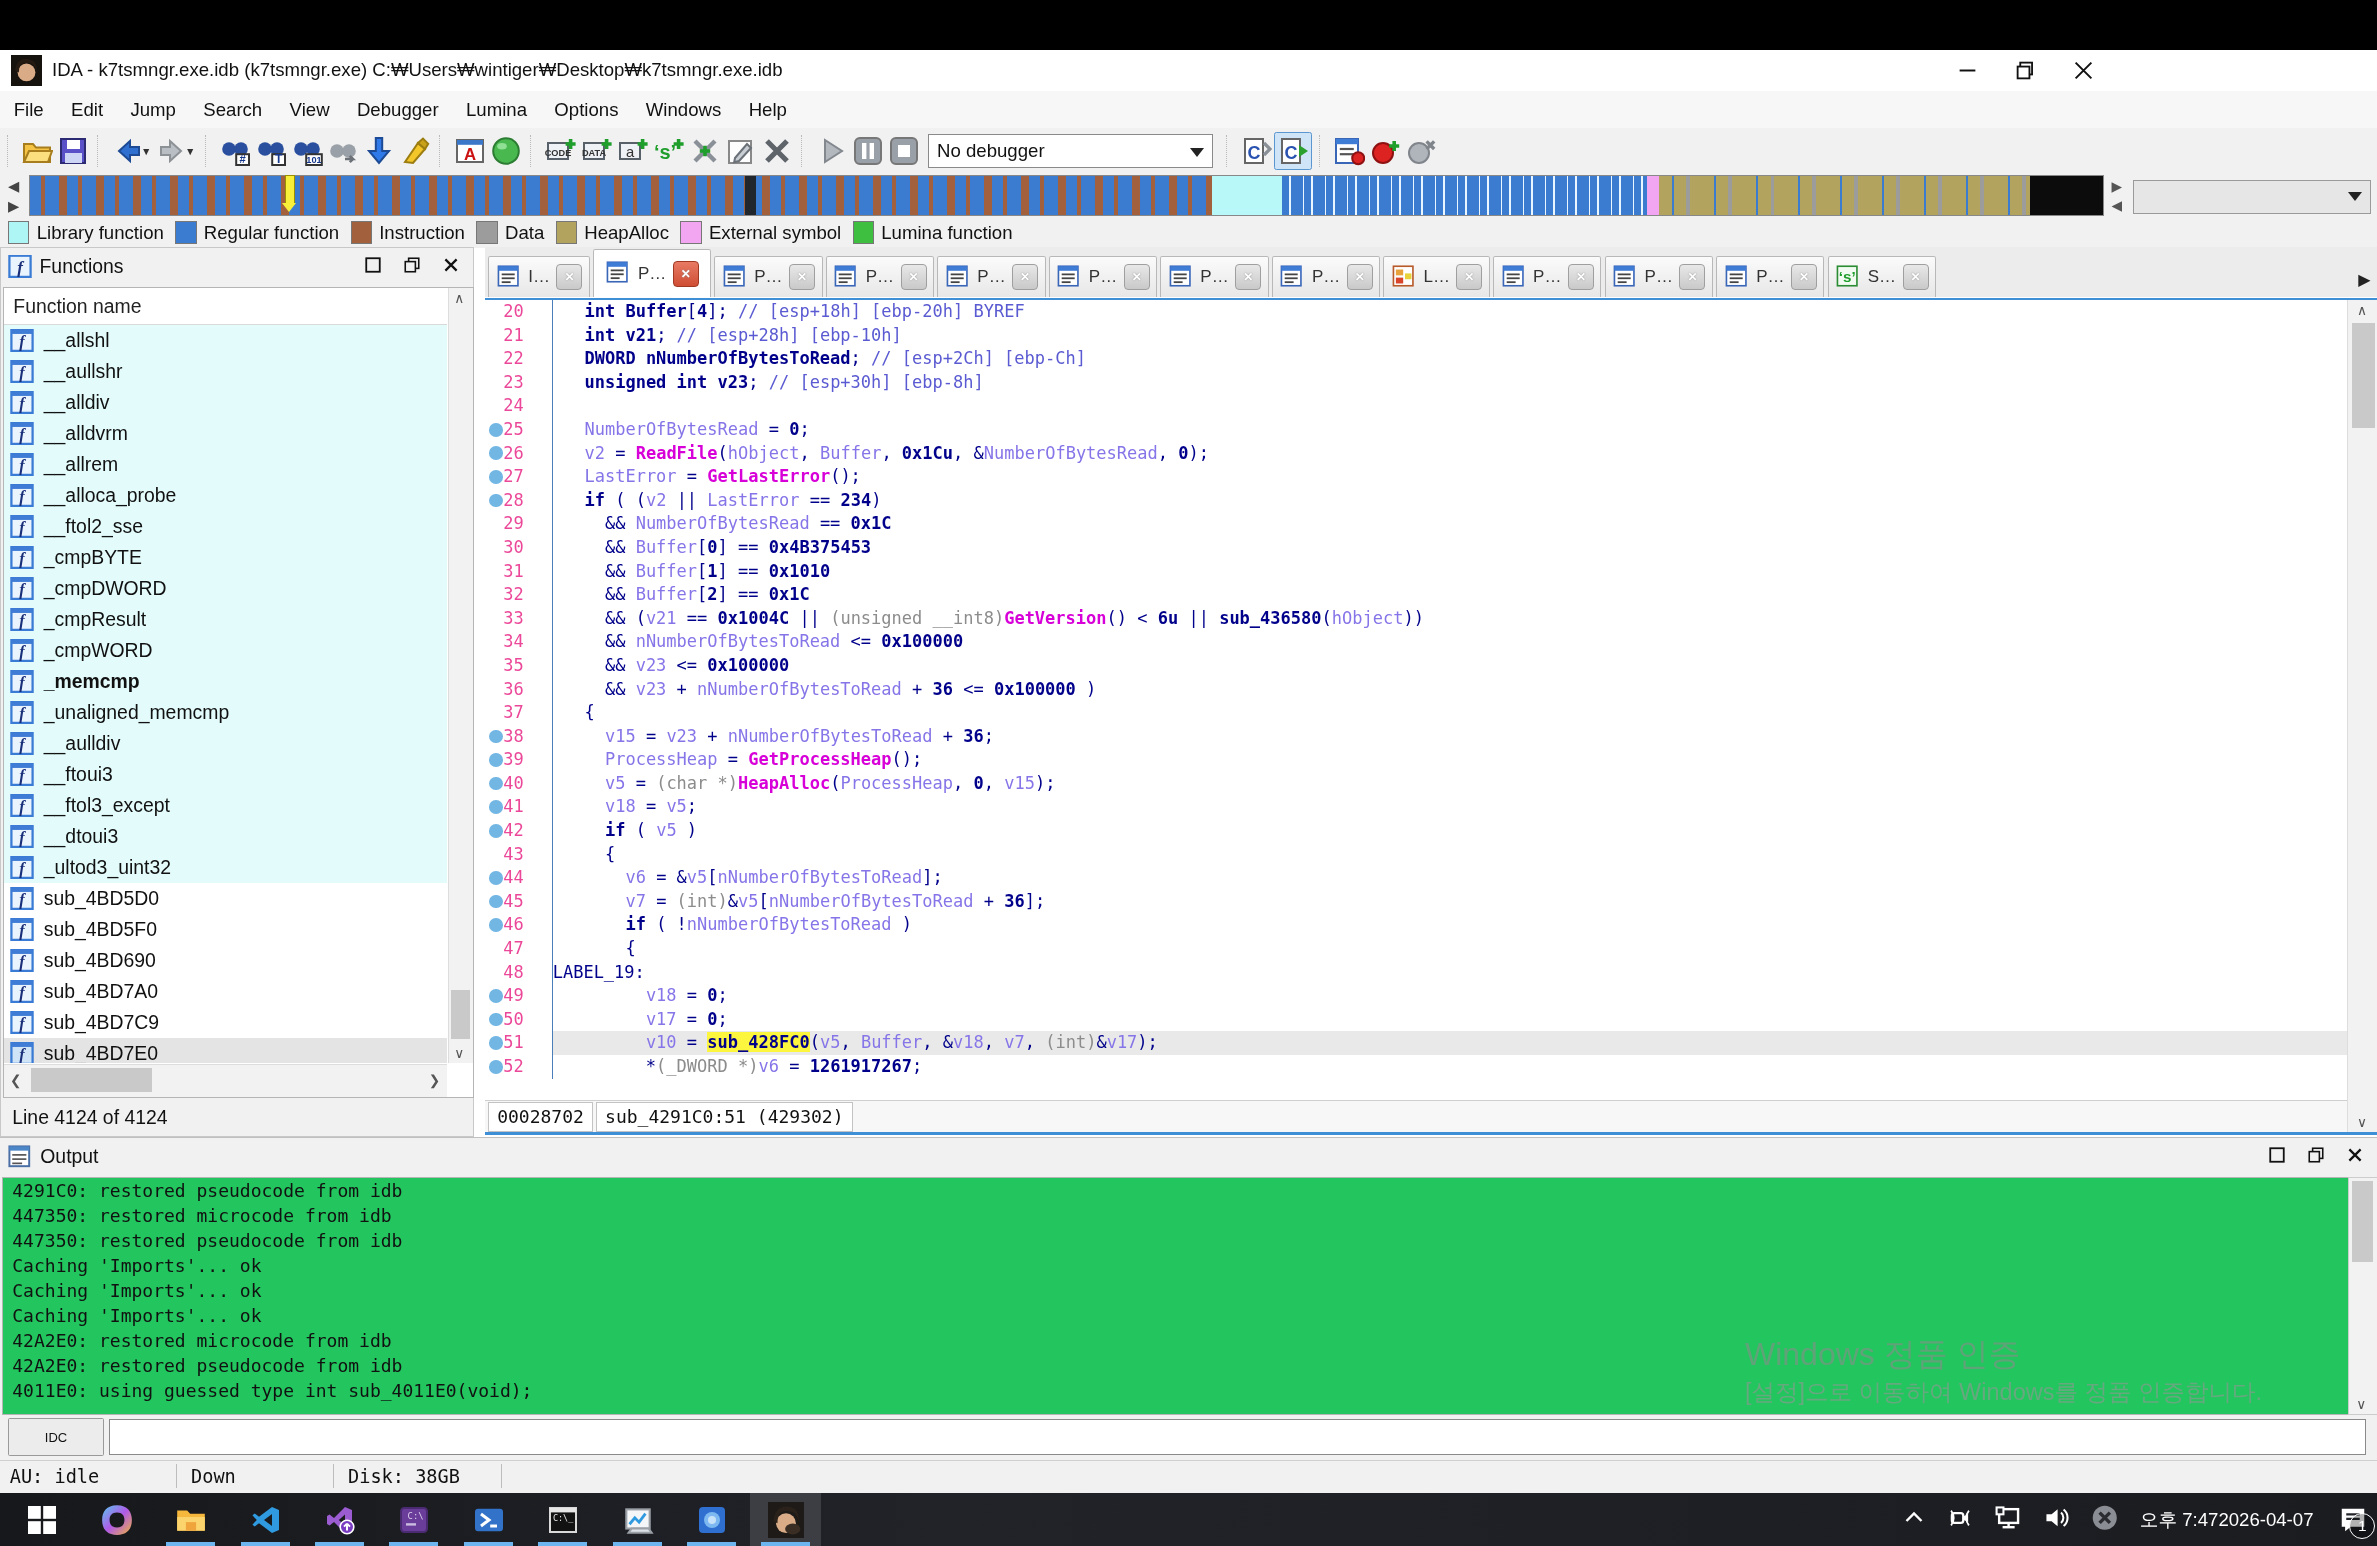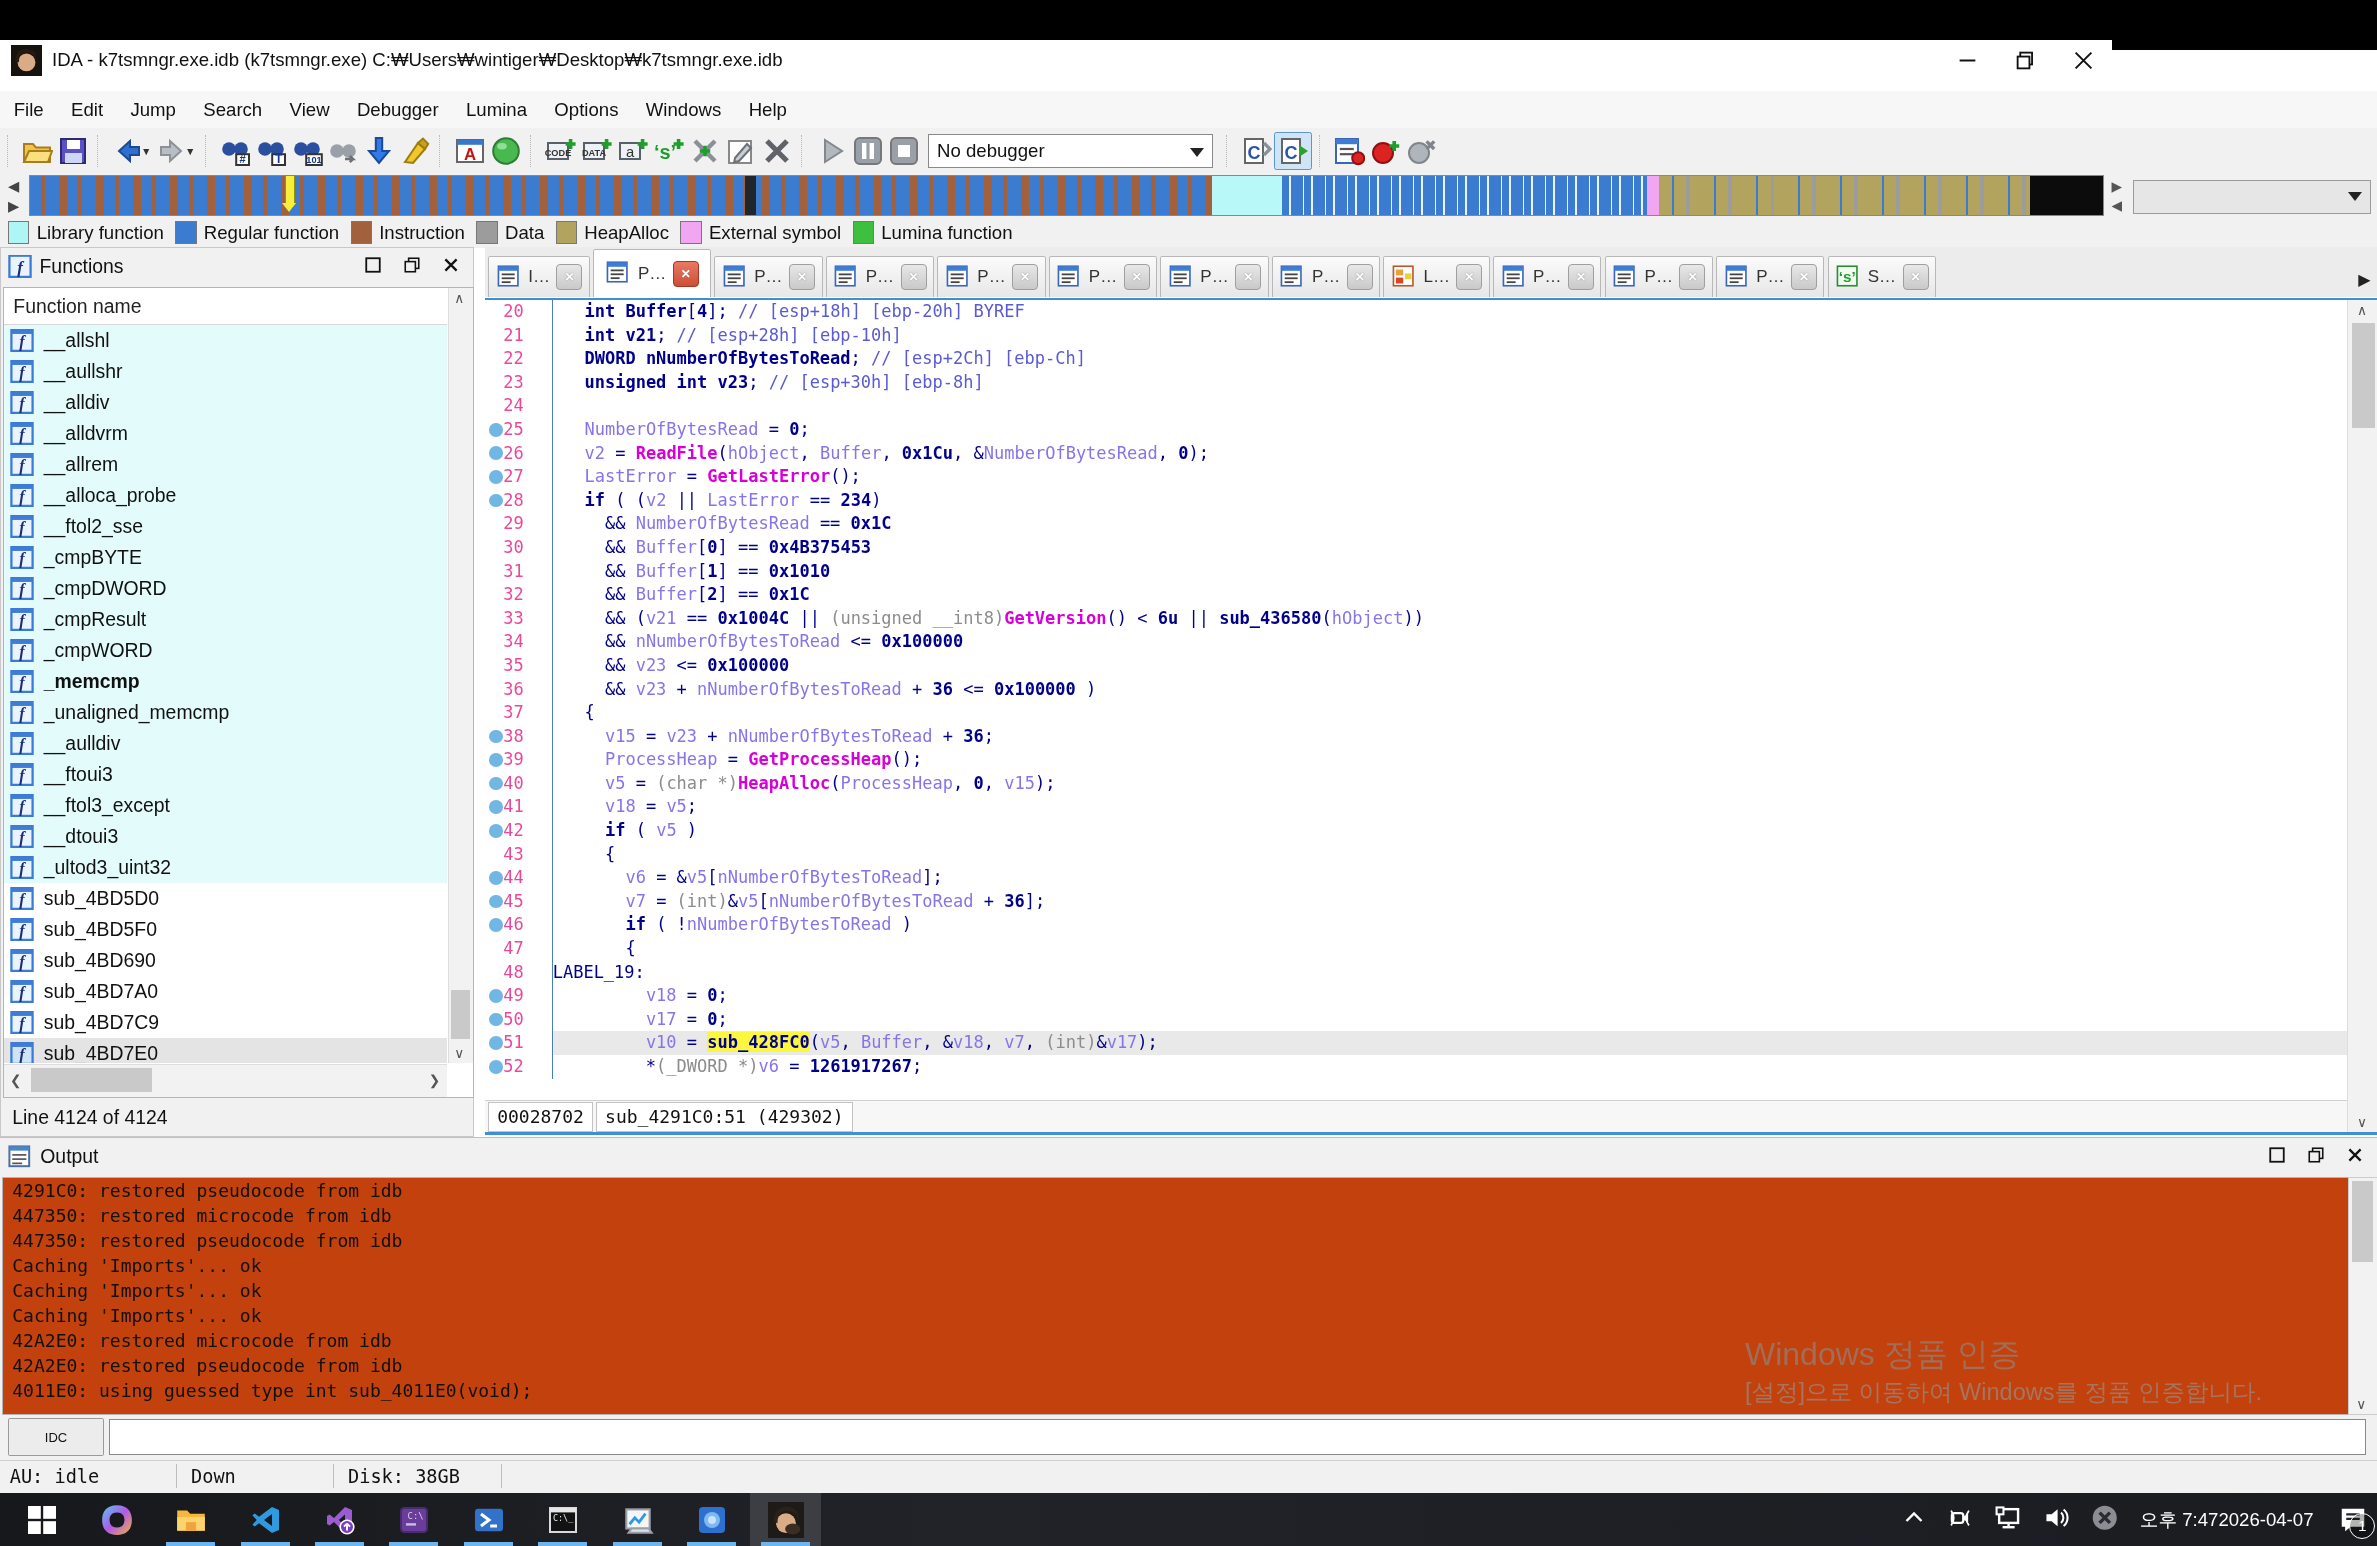--- a/index.html
+++ b/index.html
@@ -1,21 +1,21 @@
 <!DOCTYPE html>
 <html style="font-size:13px"><head>
 <meta charset="utf-8">
 <style>
   html,body{margin:0;padding:0}
   body{width:2377px;height:1546px;position:relative;background:#fff;
        font-family:"Liberation Sans",sans-serif;overflow:hidden;-webkit-font-smoothing:antialiased}
   .abs{position:absolute}
   
   #topblack{left:0;top:0;width:2377px;height:50px;background:#000}
-  #titlebar{left:0;top:40px;width:2112px;height:40px;background:#fff;display:flex;align-items:center}
+  #titlebar{left:0;top:50px;width:2112px;height:40px;background:#fff;display:flex;align-items:center}
   #titletext{font-size:18.6px;color:#111;margin-left:9.7px}
   .winbtn{width:58px;height:40px;display:flex;align-items:center;justify-content:center}
   #menubar{left:0;top:91px;width:2377px;height:37px;background:#f7f7f7;display:flex;align-items:center;border-bottom:0.8px solid #e3e3e3}
   .menu-item{font-size:18.6px;color:#111;padding:4.9px 13.7px}
   
   #toolbar{left:0;top:128px;width:2377px;height:45px;background:#f1f1f1;display:flex;align-items:center}
   .tb-sep{width:6.5px;height:32px;border-left:1.6px dotted #b9b9b9;margin:0 4.9px 0 6.5px}
   .tb-btn{width:36px;height:36px;display:flex;align-items:center;justify-content:center;border-radius:2.4px}
   .tb-btn.sel{background:#cfe4f7;border:0.8px solid #5a96d0}
   .tb-dd{width:13px;margin-left:-4.9px;color:#333;font-size:10.5px}
@@ -80,21 +80,21 @@
   .cl-c .t{color:#8c8c8c}
   .cl-c .hl{font-weight:bold;background:#fdf63e}
   #code-status{left:485px;top:1100px;width:1862px;height:32px;background:#f7f7f7;border-top:0.8px solid #cfcfcf;display:flex;align-items:center;font-family:"DejaVu Sans Mono",monospace;font-size:18px;color:#111}
   #code-status .cell{border:0.8px solid #c3c3c3;background:#fff;padding:1.6px 8px;margin-left:3.2px;height:24px;line-height:24px}
   #code-bluebot{left:485px;top:1132px;width:1892px;height:3.2px;background:#3f8fd6}
   #code-vscroll{left:2347px;top:300px;width:31px;height:832px;background:#f2f2f2;border-left:0.8px solid #ddd}
   
   #out-panel{left:0;top:1137px;width:2377px;height:323px;background:#f1f1f1;border-top:1.6px solid #c0c0c0;box-sizing:border-box}
   #out-title{height:37px;display:flex;align-items:center}
   #out-title .t{font-size:19.4px;color:#111;margin-left:9.7px}
-  #out-log{position:absolute;left:1.6px;top:39px;width:2345px;height:236px;background:#c2410c;border:0.8px solid #b5b5b5;overflow:hidden}
+  #out-log{position:absolute;left:1.6px;top:39px;width:2345px;height:236px;background:#22c55e;border:0.8px solid #b5b5b5;overflow:hidden}
   .out-line{font-family:"DejaVu Sans Mono",monospace;font-size:18px;line-height:25px;color:#111;padding-left:9.7px;white-space:pre}
   #out-vscroll{position:absolute;left:2348px;top:39px;width:27.5px;height:236px;background:#f2f2f2;border:0.8px solid #ccc}
   #idc-row{position:absolute;left:0px;top:278px;width:2377px;height:42px;display:flex;align-items:center}
   #idc-btn{width:94px;height:36px;margin-left:8px;background:#ececec;border:0.8px solid #9a9a9a;border-radius:1.6px;display:flex;align-items:center;justify-content:center;font-size:13px;color:#111}
   #idc-input{width:2255px;height:34px;margin-left:4.9px;background:#fff;border:0.8px solid #8a8a8a}
   
   #statusbar{left:0;top:1460px;width:2377px;height:32px;background:#f1f1f1;border-top:0.8px solid #d0d0d0}
   #statusbar .st{position:absolute;top:4.9px;font-family:"DejaVu Sans Mono",monospace;font-size:18.6px;color:#111}
   #statusbar .sep{position:absolute;top:3.2px;width:0.8px;height:24px;background:#bdbdbd}
   

